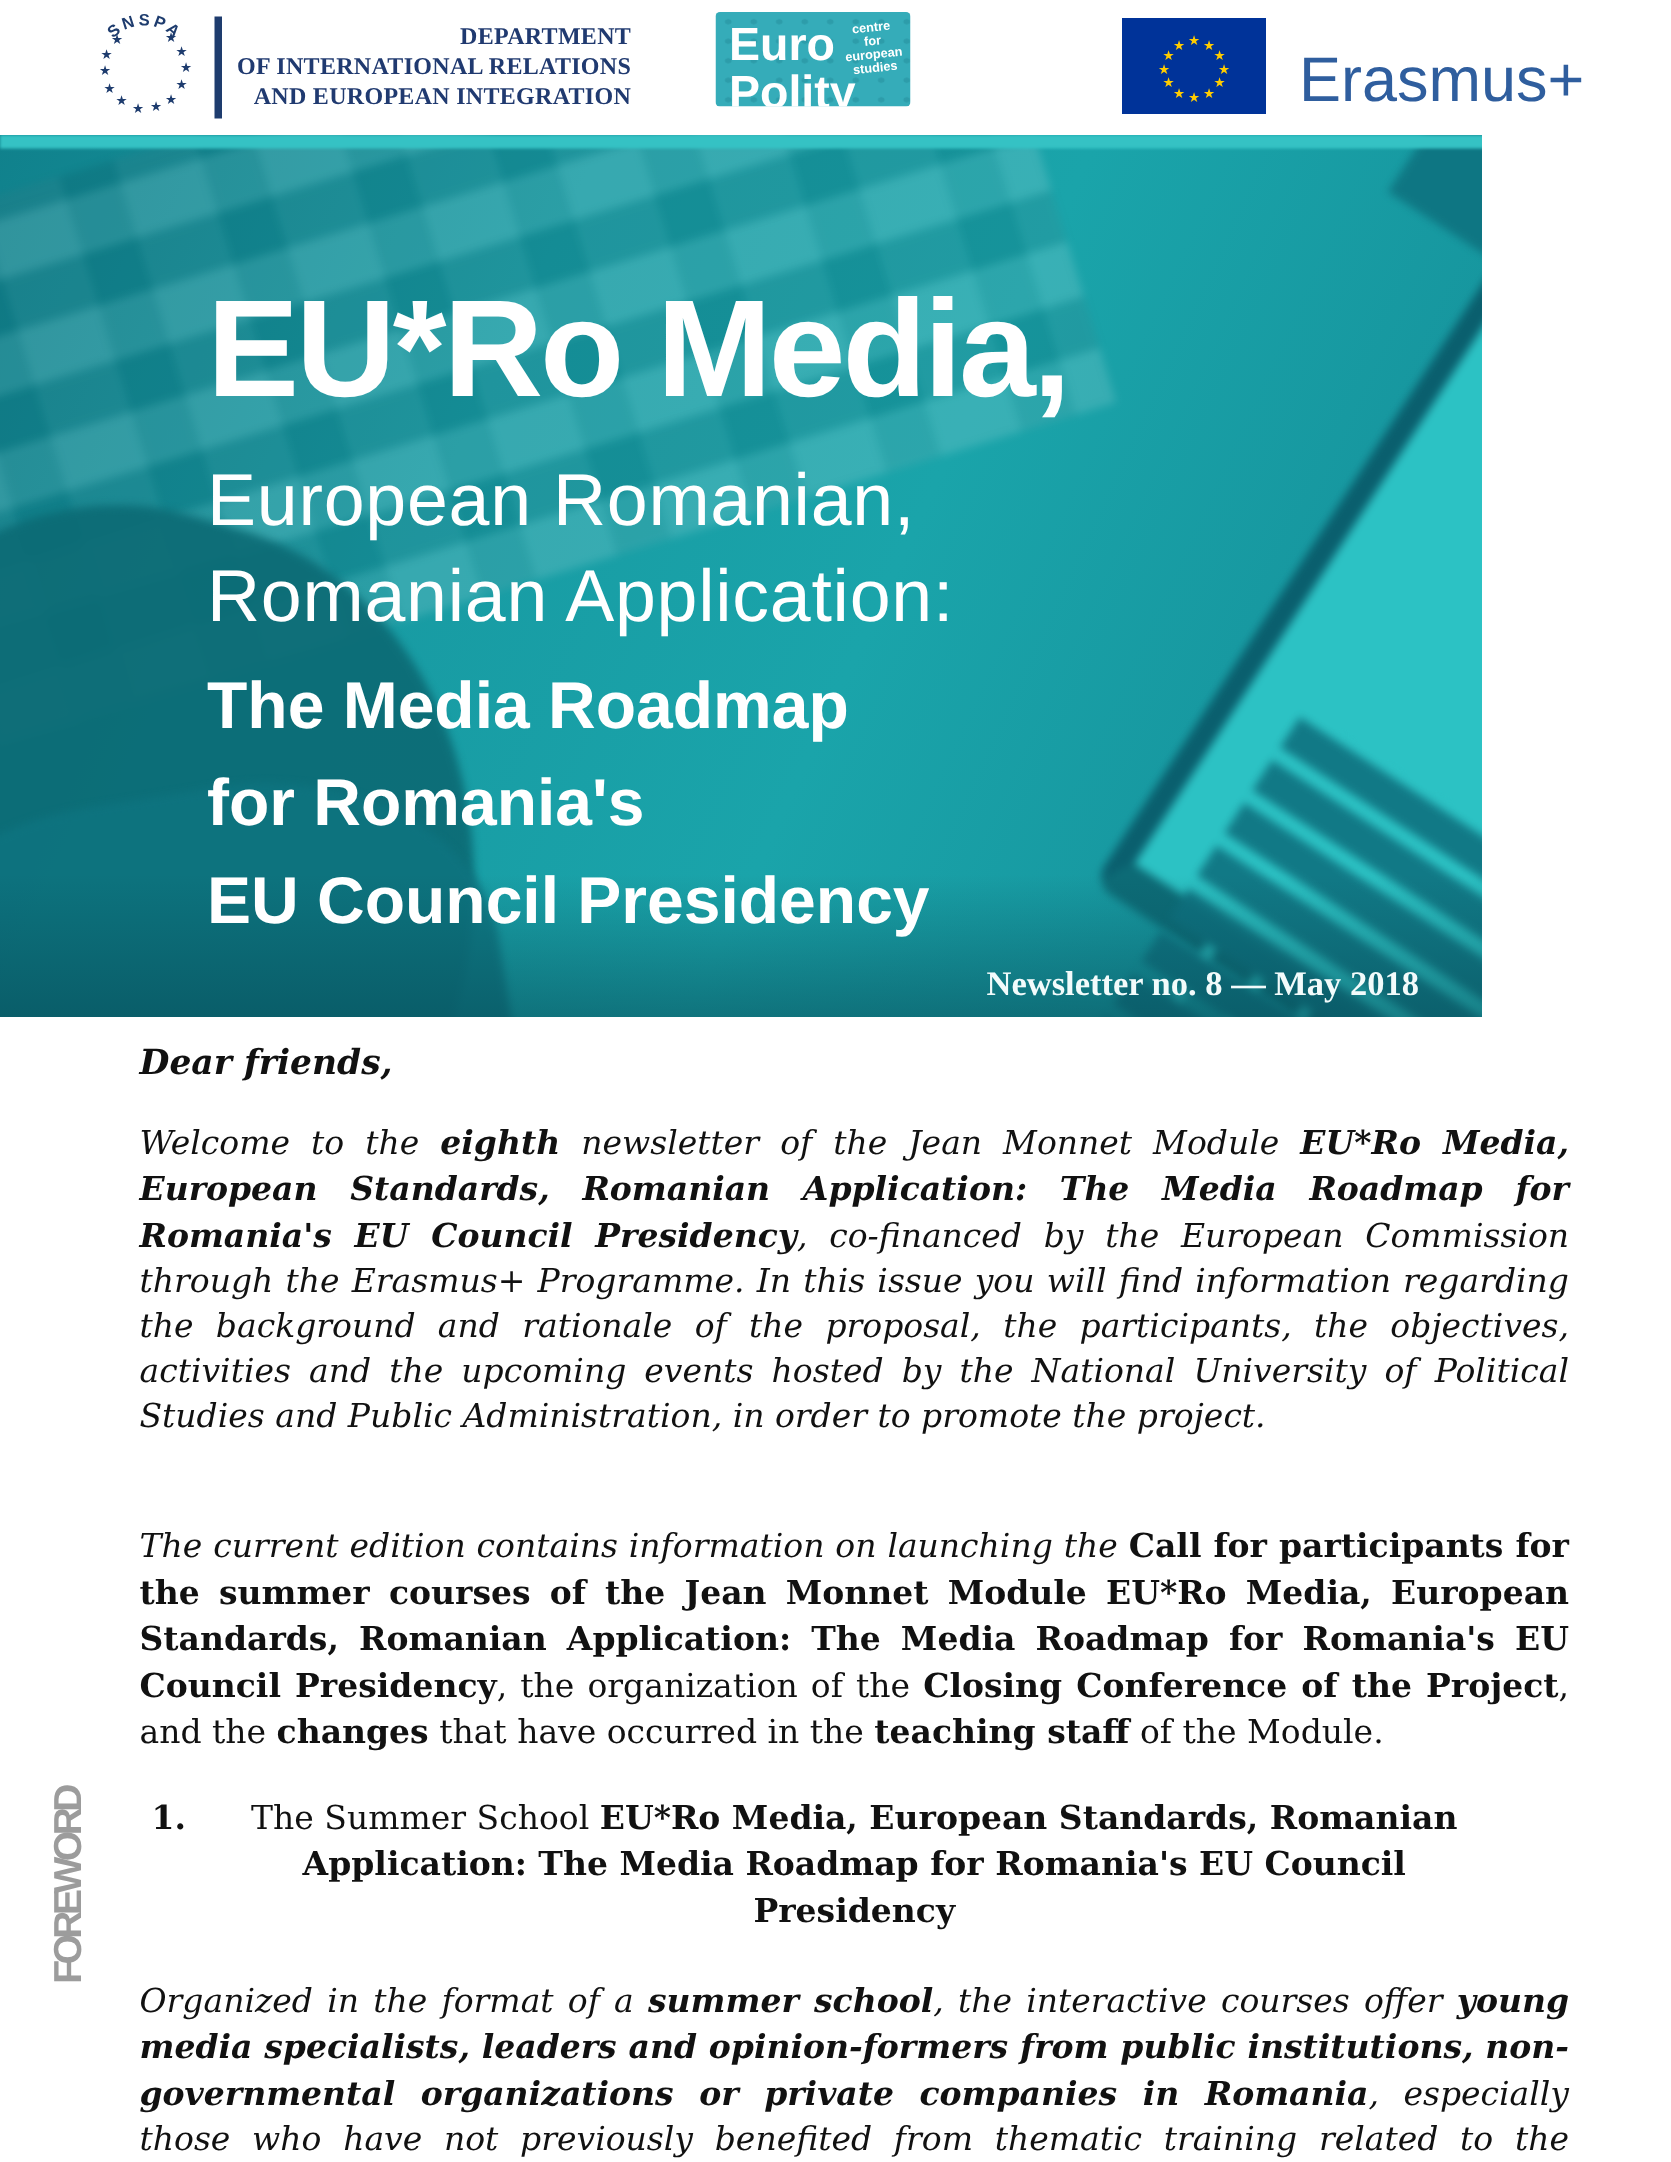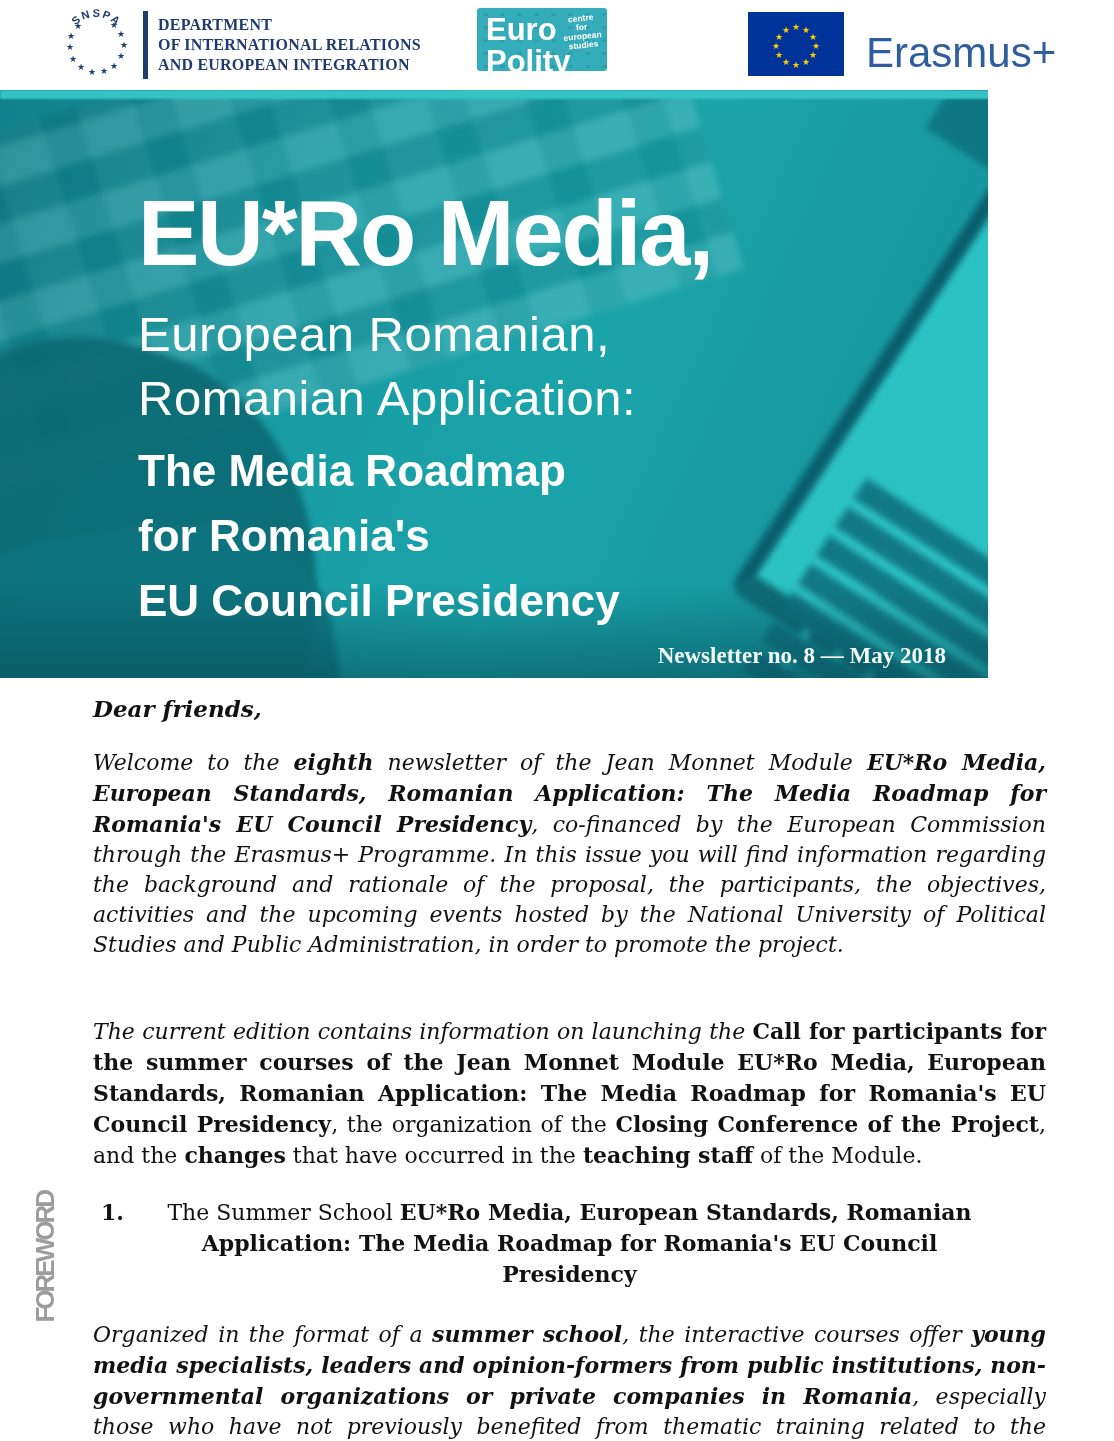--- a/index.html
+++ b/index.html
@@ -12,21 +12,21 @@
   
   .logo-bar {
     position:relative; height:90px; background:#ffffff;
     display:flex; align-items:center;
   }
   .snspa { display:flex; align-items:center; margin-left:55px; }
   .snspa svg { display:block; }
   .snspa-divider { width:5px; height:68px; background:#1e3c6e; margin:0 10px 0 4px; }
   .snspa-text {
     font-family:"Liberation Serif", serif; font-weight:600; color:#203a70;
-    font-size:16px; line-height:20px; letter-spacing:.2px;
+    font-size:16px; line-height:20px; letter-spacing:.2px;text-align:right;
   }
 
   .europolity {
     position:absolute; left:477px; top:8px; width:130px; height:63px;
     background:#35acb9; border-radius:3px; color:#ffffff;
     font-family:"Liberation Sans", sans-serif; overflow:hidden;
     background-image:radial-gradient(rgba(20,110,125,.25) 2px, transparent 2.5px);
     background-size:17px 13px;
   }
   .ep-word1 { position:absolute; left:9px; top:4px; font-size:31px; font-weight:bold; }

